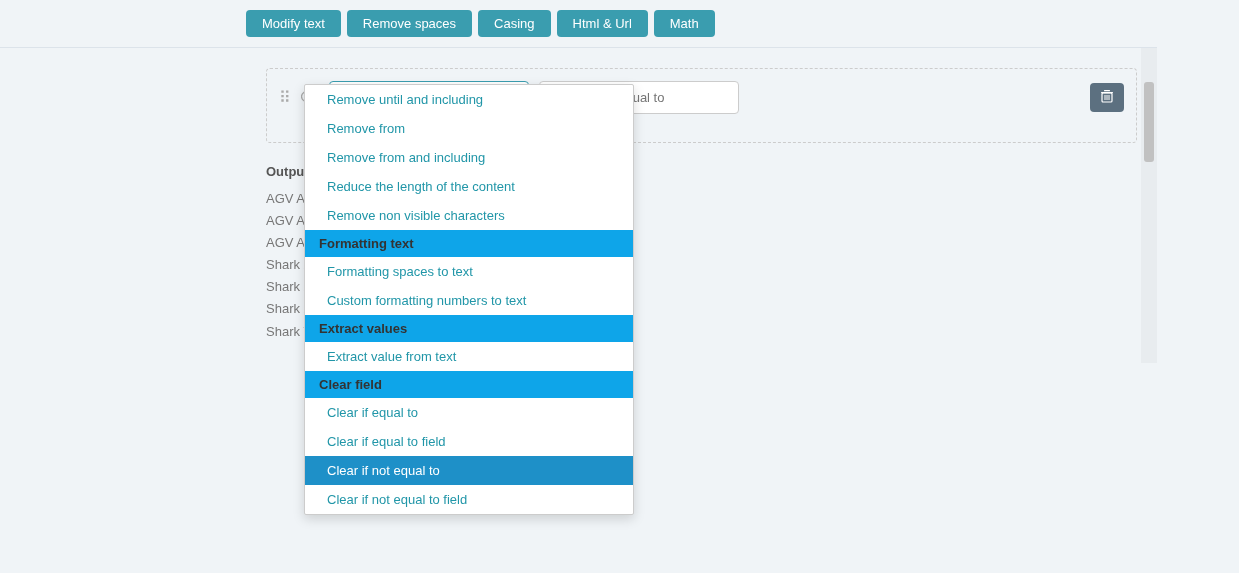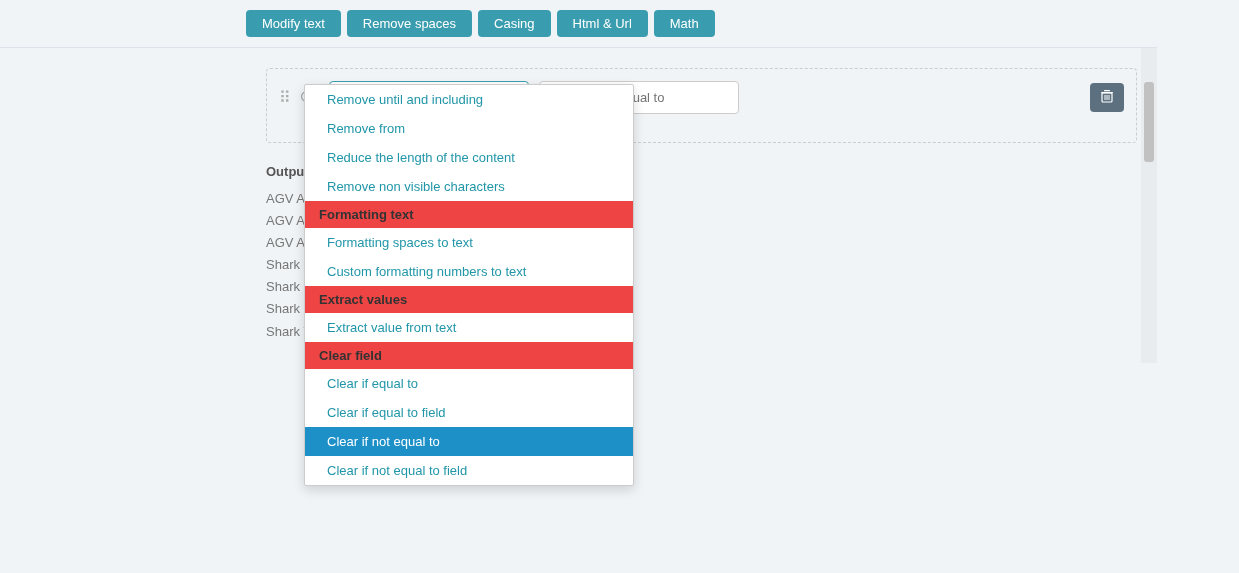--- a/index.html
+++ b/index.html
@@ -150,21 +150,21 @@
     }
     .dropdown-scroll::-webkit-scrollbar-track {
       background: #f1f1f1;
     }
     .dropdown-scroll::-webkit-scrollbar-thumb {
       background: #c1c1c1;
       border-radius: 2px;
     }
 
     .dropdown-group-header {
-      background: #ef4444;
+      background: #0ea5e9;
       padding: 6px 14px;
       font-weight: bold;
       font-size: 13px;
       color: #333;
     }
 
     .dropdown-item {
       padding: 7px 14px 7px 22px;
       cursor: pointer;
       color: #2196a8;
@@ -291,20 +291,21 @@
               <line x1="9" y1="6" x2="9" y2="11" stroke="white" stroke-width="1"></line>
             </svg>
           </button>
         </div>
 
         <div class="dropdown-menu">
           <div class="dropdown-scroll">
 
             <div class="dropdown-item">Remove until and including</div>
             <div class="dropdown-item">Remove from</div>
+            <div class="dropdown-item">Remove from and including</div>
             <div class="dropdown-item">Reduce the length of the content</div>
             <div class="dropdown-item">Remove non visible characters</div>
 
             <div class="dropdown-group-header">Formatting text</div>
             <div class="dropdown-item">Formatting spaces to text</div>
             <div class="dropdown-item">Custom formatting numbers to text</div>
 
             <div class="dropdown-group-header">Extract values</div>
             <div class="dropdown-item">Extract value from text</div>
 

